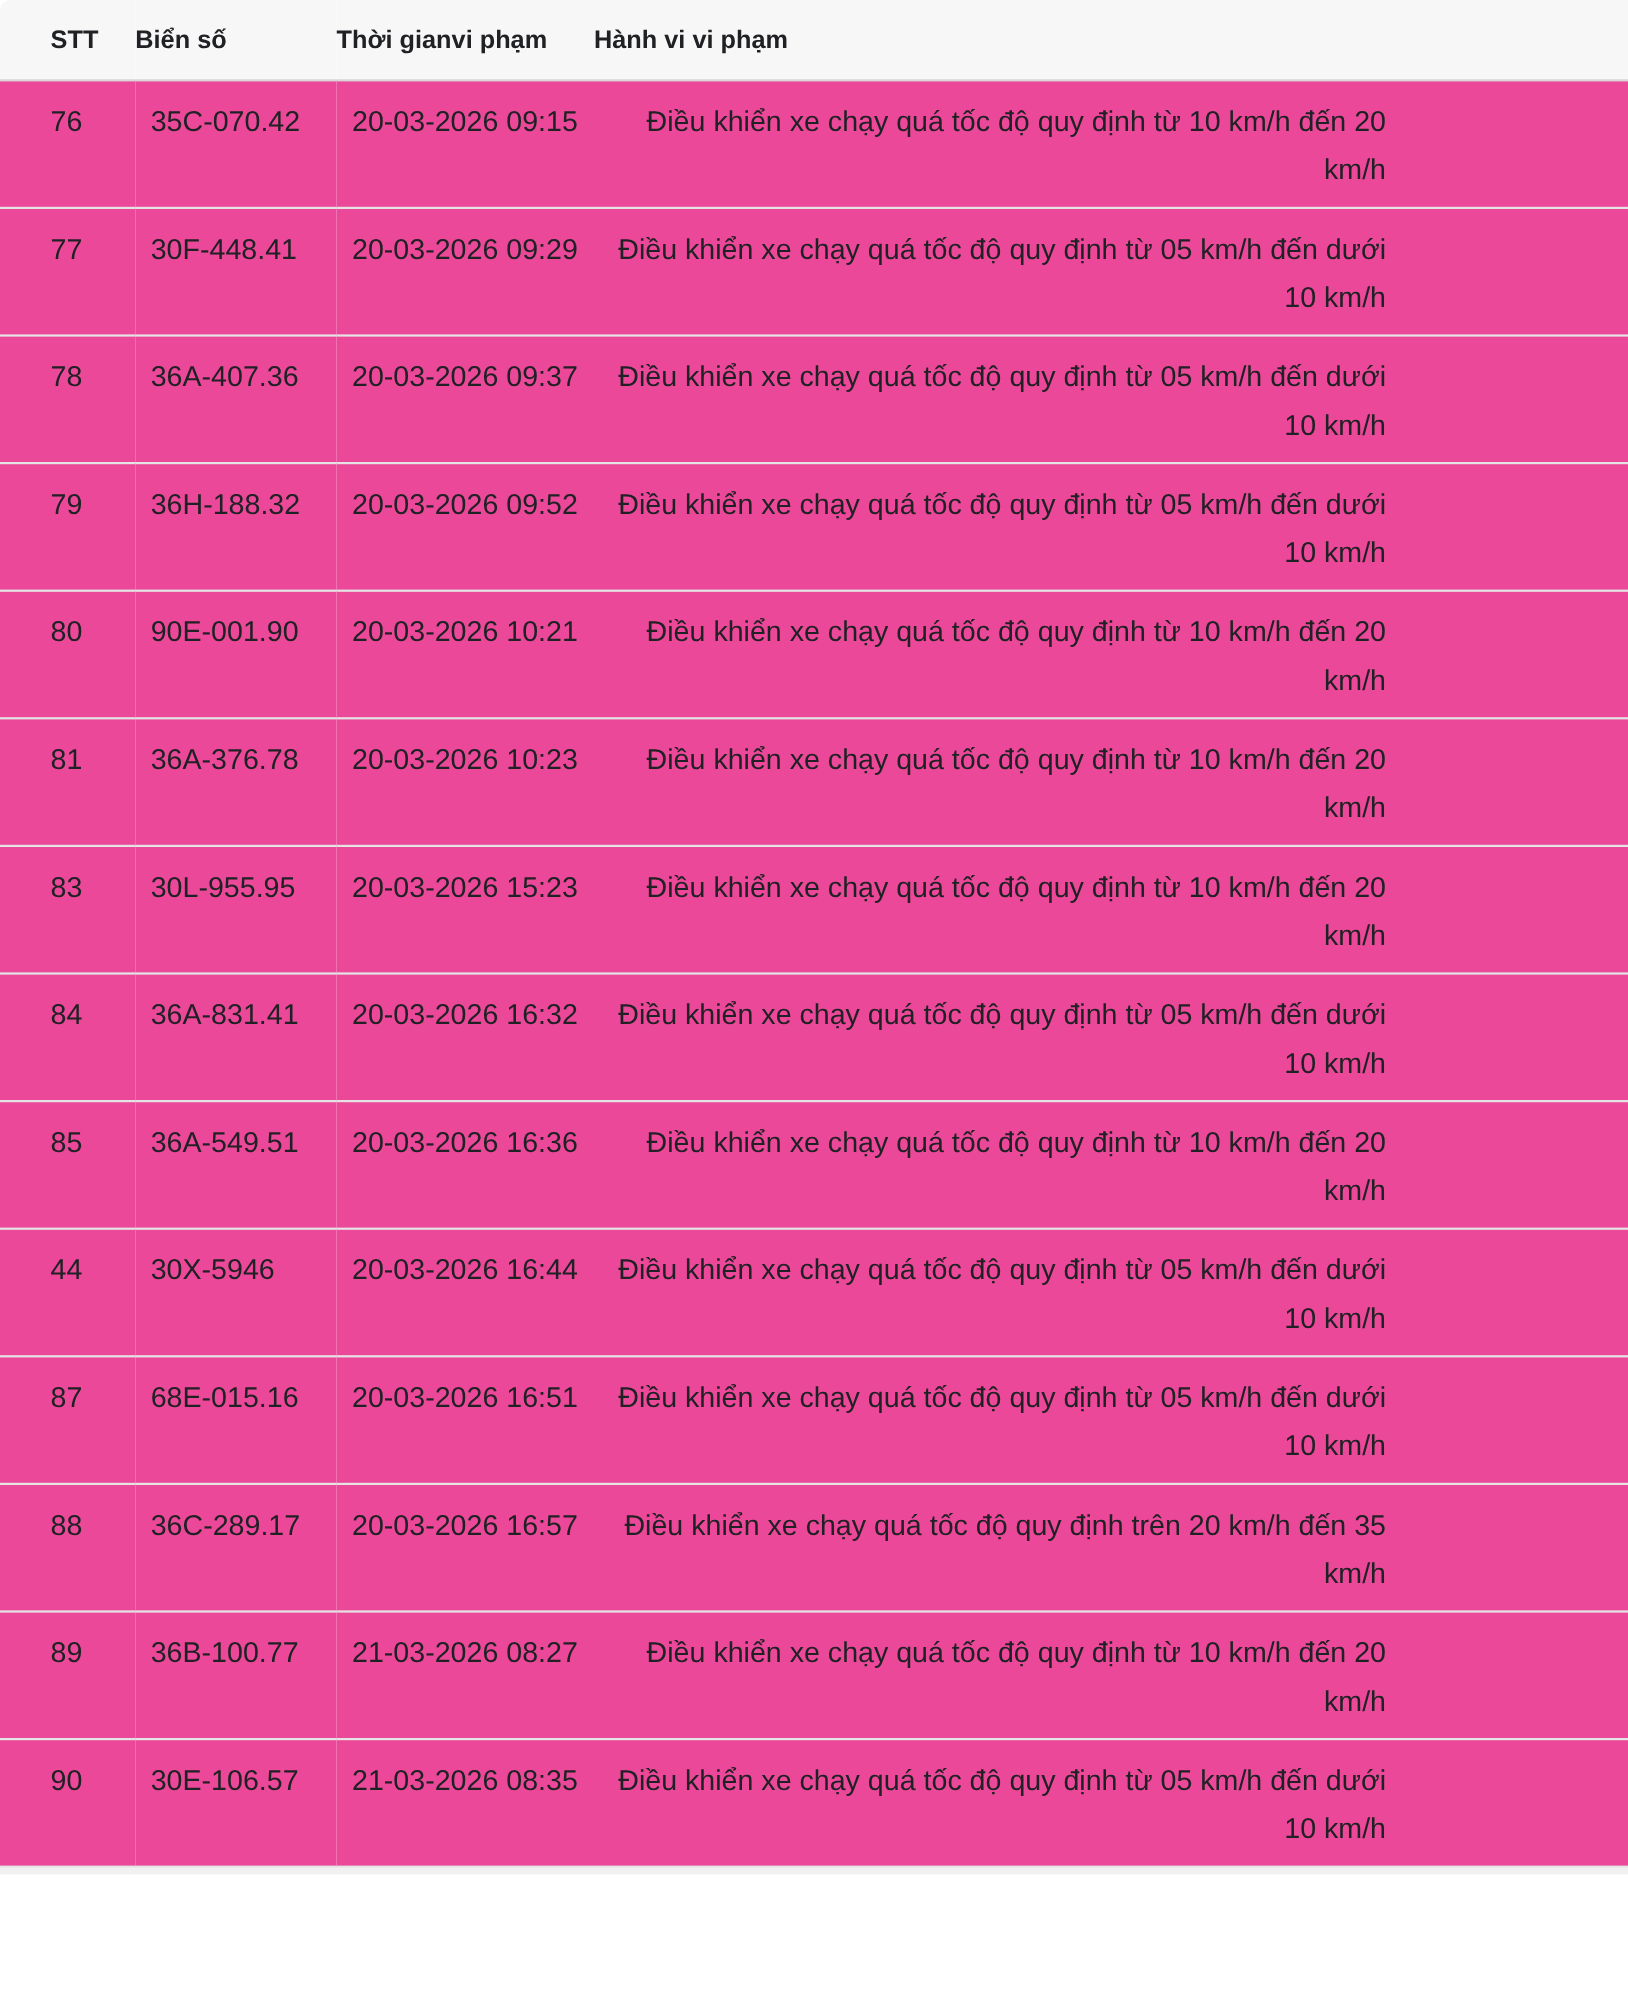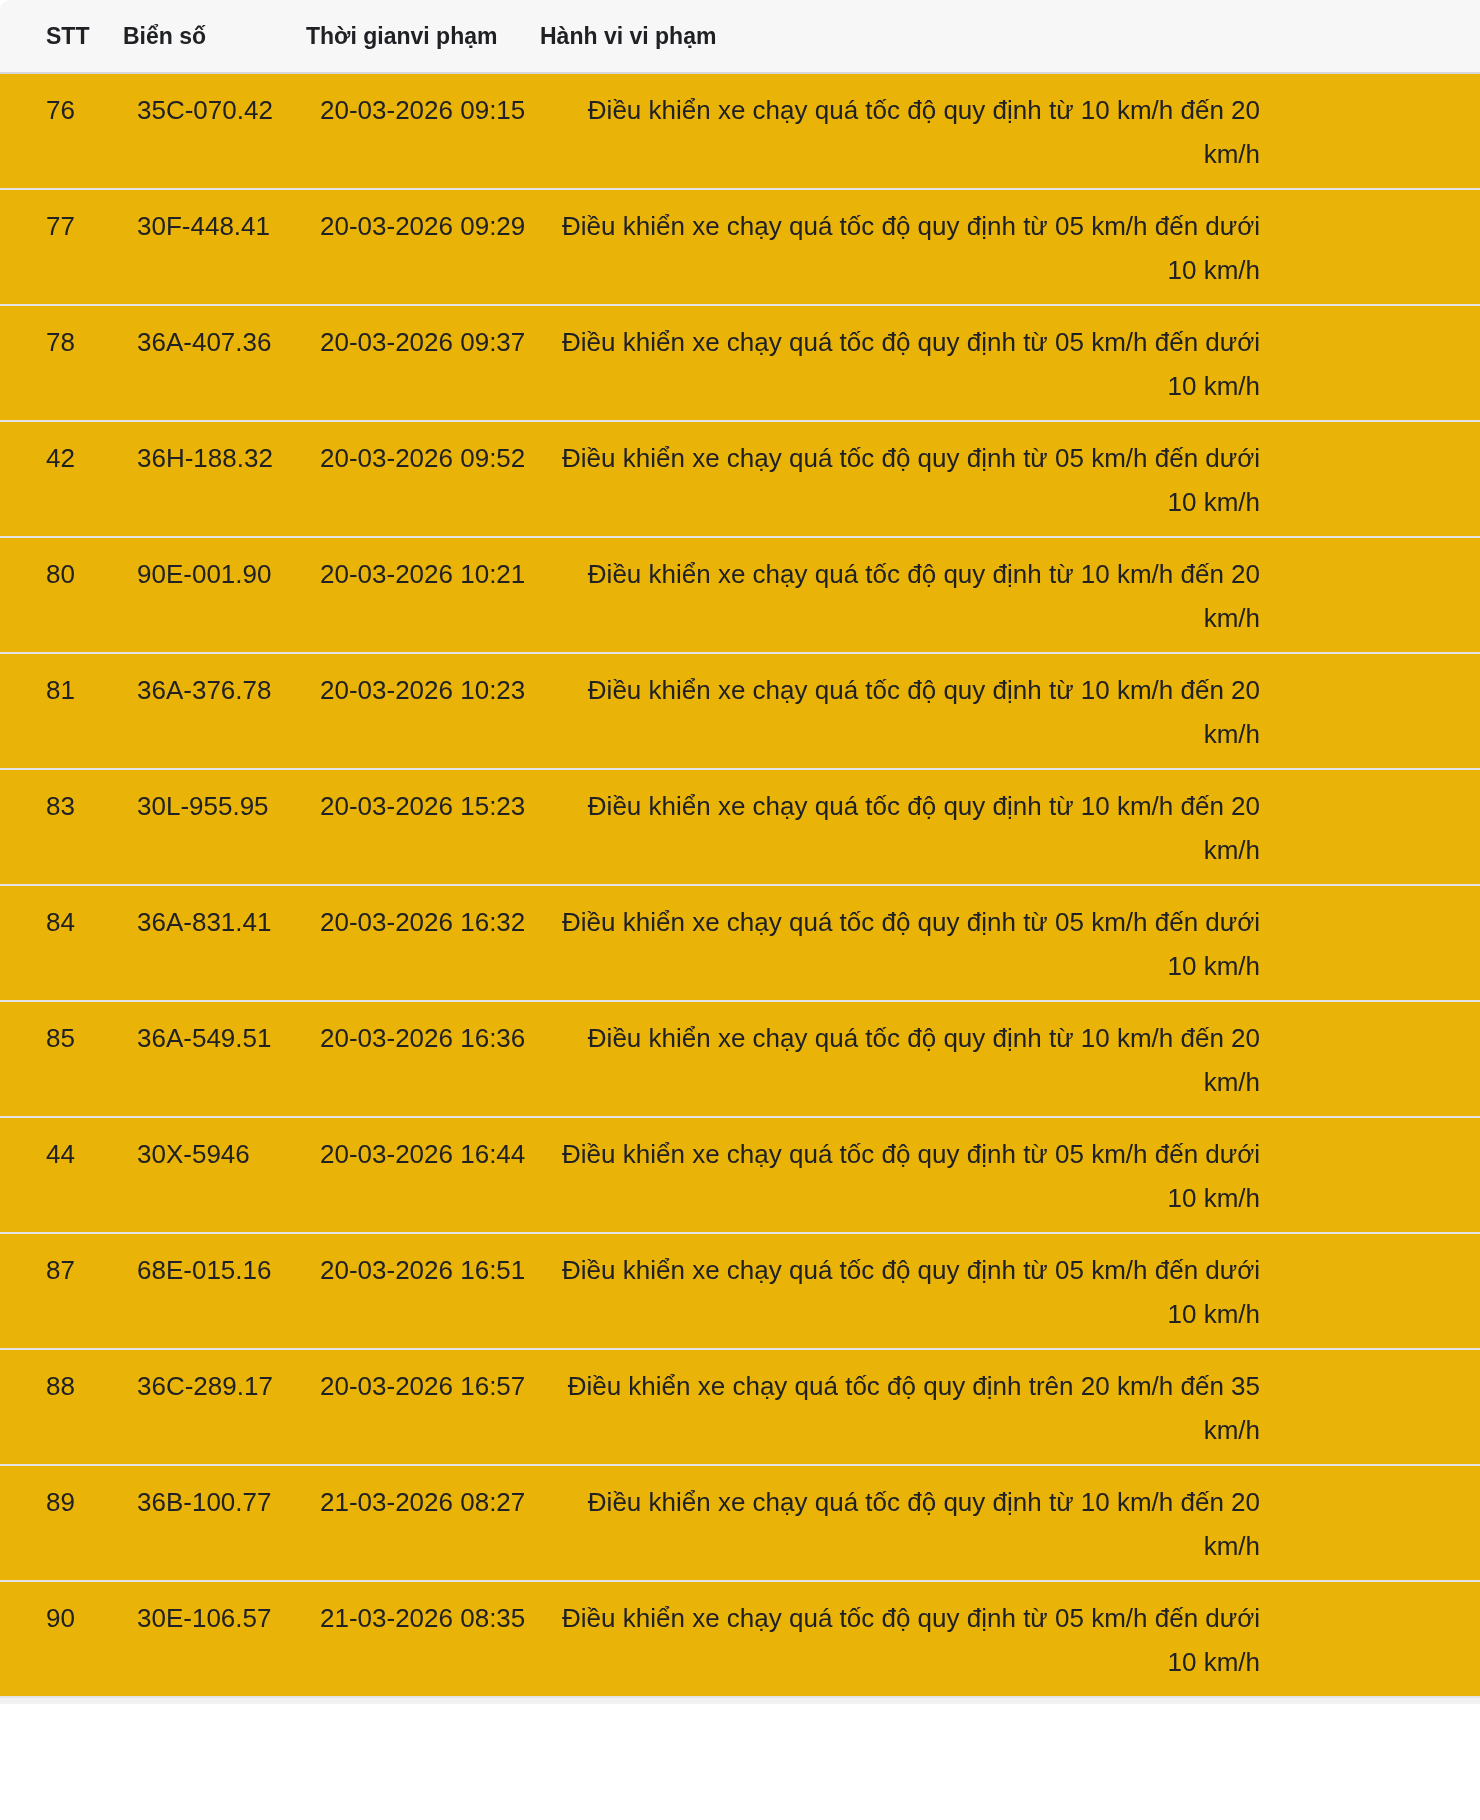--- a/index.html
+++ b/index.html
@@ -25,21 +25,21 @@
     color:var(--text);
     padding:21px 0 21px 0;
     border-bottom:2px solid var(--header-border);
   }
   thead th.first{padding-left:46px;border-top-left-radius:10px;}
   tbody td{
     vertical-align:top;
     font-size:26px;line-height:44px;font-weight:400;
     padding:14px 0 12px 14px;
     border-bottom:2px solid var(--row-border);
-    background:#eab308;
+    background:#ec4899;
   }
   tbody td.c-stt{padding-left:46px;}
   .violation-text{max-width:706px;text-align:right;}
   .bottom-strip{height:6px;width:1480px;background:var(--strip);}
 </style>
 </head>
 <body>
 
 <table>
   <colgroup>
@@ -78,21 +78,21 @@
   <tr>
     <td class="c-stt">78</td>
     <td class="c-plate">36A-407.36</td>
     <td class="c-time">20-03-2026 09:37</td>
     <td class="c-violation">
       <div class="violation-text">Điều khiển xe chạy quá tốc độ quy định từ 05 km/h đến dưới 10 km/h</div>
     </td>
   </tr>
 
   <tr>
-    <td class="c-stt">42</td>
+    <td class="c-stt">79</td>
     <td class="c-plate">36H-188.32</td>
     <td class="c-time">20-03-2026 09:52</td>
     <td class="c-violation">
       <div class="violation-text">Điều khiển xe chạy quá tốc độ quy định từ 05 km/h đến dưới 10 km/h</div>
     </td>
   </tr>
 
   <tr>
     <td class="c-stt">80</td>
     <td class="c-plate">90E-001.90</td>

